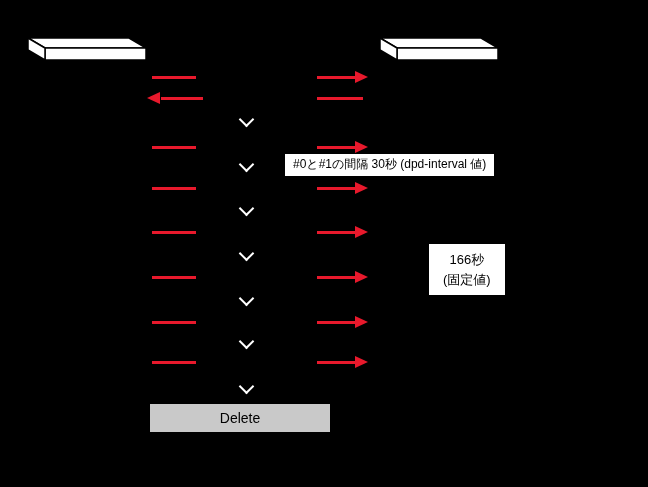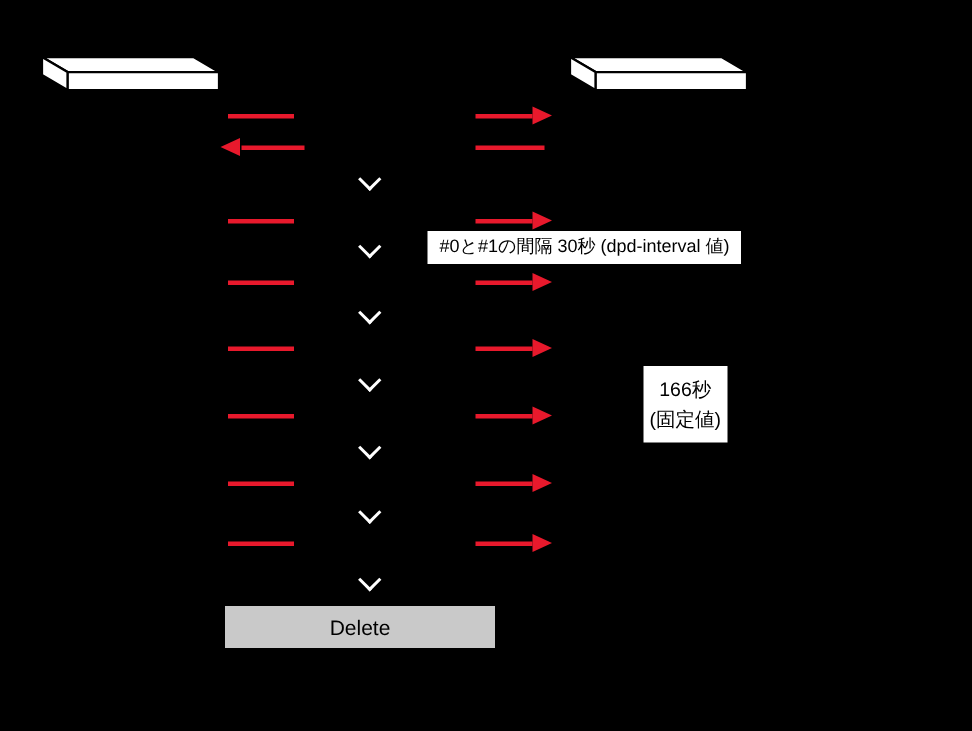--- a/index.html
+++ b/index.html
@@ -24,21 +24,21 @@
     line-height: 1.3;
     padding: 3px 8px;
     white-space: nowrap;
   }
   .note2 {
     position: absolute;
     background: #fff;
     color: #000;
     font-size: 13px;
     line-height: 1.5;
-    padding: 6px 4px;
+    padding: 6px 14px;
     text-align: center;
   }
   .delete-box {
     position: absolute;
     background: #c9c9c9;
     color: #000;
     font-size: 14px;
     display: flex;
     align-items: center;
     justify-content: center;

